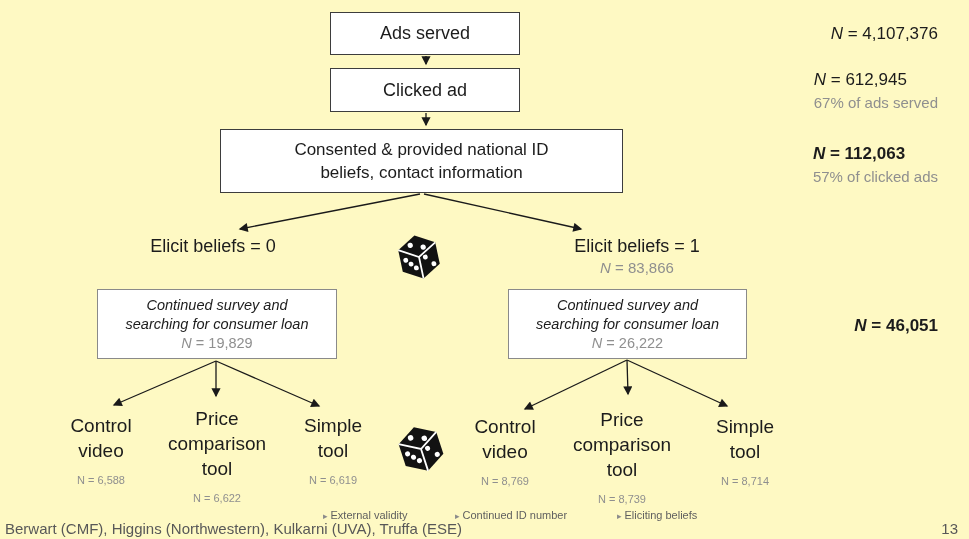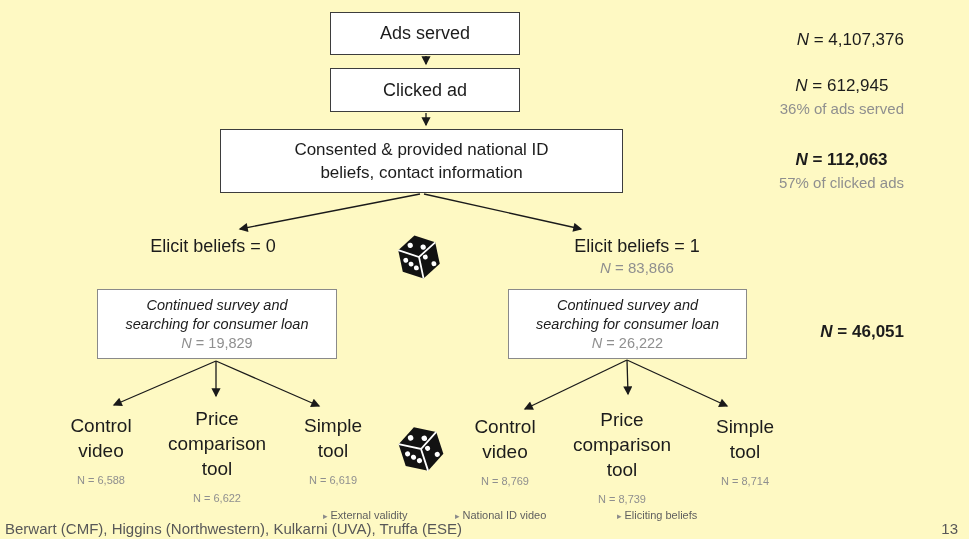--- a/index.html
+++ b/index.html
@@ -29,21 +29,21 @@
   .branch-n{font-size:15px;line-height:18px;color:#8f8f8f;margin-top:3px;}
   .arm{position:absolute;text-align:center;transform:translateX(-50%);}
   .arm-label{font-size:19px;line-height:25px;color:#1c1c1c;white-space:pre-line;}
   .arm-n{font-size:11px;line-height:19px;color:#8f8f8f;margin-top:8px;}
   .arm-l1{left:101px;top:413px;}
   .arm-l2{left:217px;top:406px;}
   .arm-l3{left:333px;top:413px;}
   .arm-r1{left:505px;top:414px;}
   .arm-r2{left:622px;top:407px;}
   .arm-r3{left:745px;top:414px;}
-  .rstat{position:absolute;right:65px;text-align:center;margin-top:6px;}
+  .rstat{position:absolute;right:31px;text-align:left;}
   .rstat .main{font-size:17px;color:#1c1c1c;line-height:20px;}
   .rstat .main.bold{font-weight:bold;}
   .rstat .sub{font-size:15px;color:#8f8f8f;line-height:18px;margin-top:4px;}
   .rs1{top:24px;}.rs2{top:70px;}.rs3{top:144px;}.rs4{top:316px;}
   .footer-links{position:absolute;left:0;top:509px;width:969px;height:14px;font-size:11px;}
   .flink{position:absolute;color:#5f5f5f;cursor:pointer;white-space:nowrap;}
   .flink .tri{color:#8a8a8a;font-size:9px;margin-right:3px;}
   .fl1{left:253px;margin-top:39px;}.fl2{left:323px;}.fl3{left:455px;}.fl4{left:617px;}
   .footer-authors{position:absolute;left:5px;top:520px;font-size:15px;color:#585858;}
   .footer-page{position:absolute;right:11px;top:520px;font-size:15px;color:#585858;}
@@ -152,33 +152,33 @@
     <div class="arm-label">Simple
 tool</div>
     <div class="arm-n">N = 8,714</div>
   </div>
 
   <div class="rstat rs1">
     <div class="main"><span class="nit">N</span><span> = 4,107,376</span></div>
   </div>
   <div class="rstat rs2">
     <div class="main"><span class="nit">N</span><span> = 612,945</span></div>
-    <div class="sub">36% of ads served</div>
+    <div class="sub">67% of ads served</div>
   </div>
   <div class="rstat rs3">
     <div class="main bold"><span class="nit">N</span><span> = 112,063</span></div>
     <div class="sub">57% of clicked ads</div>
   </div>
   <div class="rstat rs4">
     <div class="main bold"><span class="nit">N</span><span> = 46,051</span></div>
   </div>
 
   <div class="footer-links">
     <span class="flink fl1"><span class="tri">▸</span><span>Ads</span></span>
     <span class="flink fl2"><span class="tri">▸</span><span>External validity</span></span>
-    <span class="flink fl3"><span class="tri">▸</span><span>National ID video</span></span>
+    <span class="flink fl3"><span class="tri">▸</span><span>Continued ID number</span></span>
     <span class="flink fl4"><span class="tri">▸</span><span>Eliciting beliefs</span></span>
   </div>
 
   <div class="footer-authors">Berwart (CMF), Higgins (Northwestern), Kulkarni (UVA), Truffa (ESE)</div>
   <div class="footer-page">13</div>
 
 </div>
 
 </body></html>

